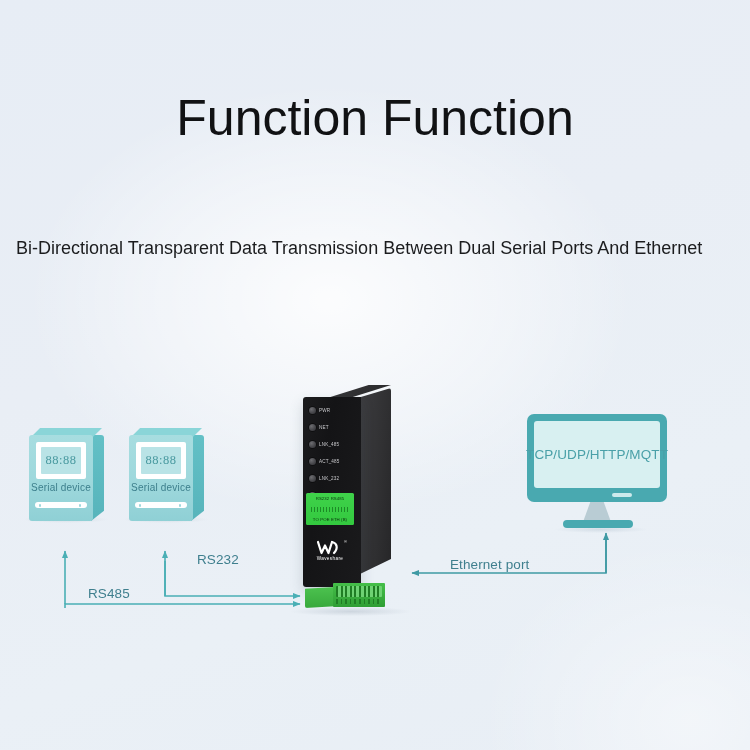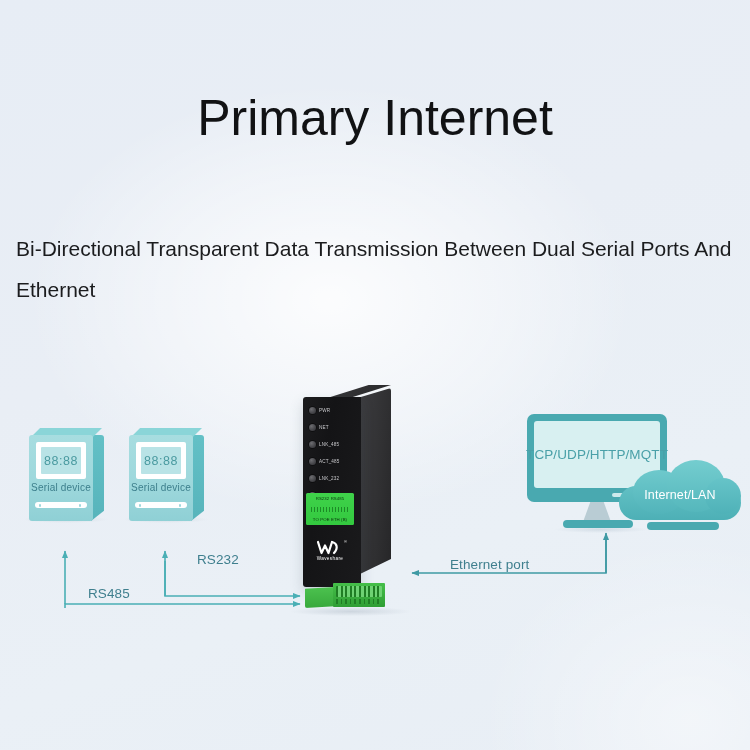--- a/index.html
+++ b/index.html
@@ -17,21 +17,21 @@
   }
 
   
   .title{
     position:absolute;left:0;top:88px;width:750px;text-align:center;
     font-size:50px;line-height:60px;color:#111214;font-weight:400;
     letter-spacing:0px;
   }
   .subtitle{
     position:absolute;left:16px;top:228px;width:726px;
-    font-size:21px;line-height:41px;color:#1b1c1e;font-weight:400;
+    font-size:18px;line-height:41px;color:#1b1c1e;font-weight:400;
   }
 
   
   .serial-dev{position:absolute;width:78px;height:92px;}
   .sd-side{
     position:absolute;left:63px;top:7px;width:13px;height:86px;
     background:linear-gradient(180deg,#63c0c6 0%,#57b4bb 100%);
     clip-path:polygon(0 0,100% -8%,100% 88%,0 100%);
     border-radius:0 3px 3px 0;
   }
@@ -49,21 +49,21 @@
     position:absolute;left:7px;top:7px;width:50px;height:37px;
     background:#ffffff;border-radius:2px;
   }
   .sd-screen{
     position:absolute;left:5px;top:5px;width:40px;height:27px;
     background:#b9e3e6;border-radius:1px;
     display:flex;align-items:center;justify-content:center;
   }
   .sd-digits{
     font-size:12.5px;color:#4a9aa0;letter-spacing:0.5px;
-    font-family:Liberation Sans, sans-serif;
+    font-family:Liberation Serif, serif;
   }
   .sd-label{
     position:absolute;left:0;top:47px;width:64px;text-align:center;
     font-size:10px;color:#3d7f8c;letter-spacing:0.2px;
   }
   .sd-bar{
     position:absolute;left:6px;top:67px;width:52px;height:6px;
     background:#ffffff;border-radius:3px;
   }
   .sd-dot{
@@ -205,21 +205,21 @@
   .wlabel{
     position:absolute;font-size:13.5px;color:#3f7f8e;letter-spacing:0.1px;
     white-space:nowrap;
   }
 </style>
 </head>
 <body>
 
 <div id="stage">
 
-  <div class="title">Primary Internet</div>
+  <div class="title">Function Function</div>
   <div class="subtitle">Bi-Directional Transparent Data Transmission Between Dual Serial Ports And Ethernet</div>
 
   <div class="serial-dev" style="left:28px;top:428px;">
     <div class="sd-shadow"></div>
     <div class="sd-side"></div>
     <div class="sd-top"></div>
     <div class="sd-face">
       <div class="sd-bezel">
         <div class="sd-screen">
           <span class="sd-digits">88:88</span>
@@ -305,28 +305,20 @@
     <div class="mon-shadow"></div>
     <div class="mon-body">
       <div class="mon-screen">
         <span class="mon-text">TCP/UDP/HTTP/MQTT</span>
       </div>
       <div class="mon-btn"></div>
     </div>
     <div class="mon-neck"></div>
     <div class="mon-base"></div>
 
-    <div class="cloud">
-      <div class="cl-a"></div>
-      <div class="cl-b"></div>
-      <div class="cl-c"></div>
-      <div class="cl-d"></div>
-      <div class="cl-text">Internet/LAN</div>
-      <div class="cl-base"></div>
-    </div>
   </div>
 
   <svg id="wires">
     <defs>
       <marker id="ah-teal" markerWidth="9" markerHeight="9" refX="7.4" refY="3.2" orient="auto" markerUnits="userSpaceOnUse">
         <path d="M0,0 L8,3.2 L0,6.4 Z" fill="#4aafb5"></path>
       </marker>
       <marker id="ah-teal2" markerWidth="9" markerHeight="9" refX="7.4" refY="3.2" orient="auto" markerUnits="userSpaceOnUse">
         <path d="M0,0 L8,3.2 L0,6.4 Z" fill="#3f9aa4"></path>
       </marker>

